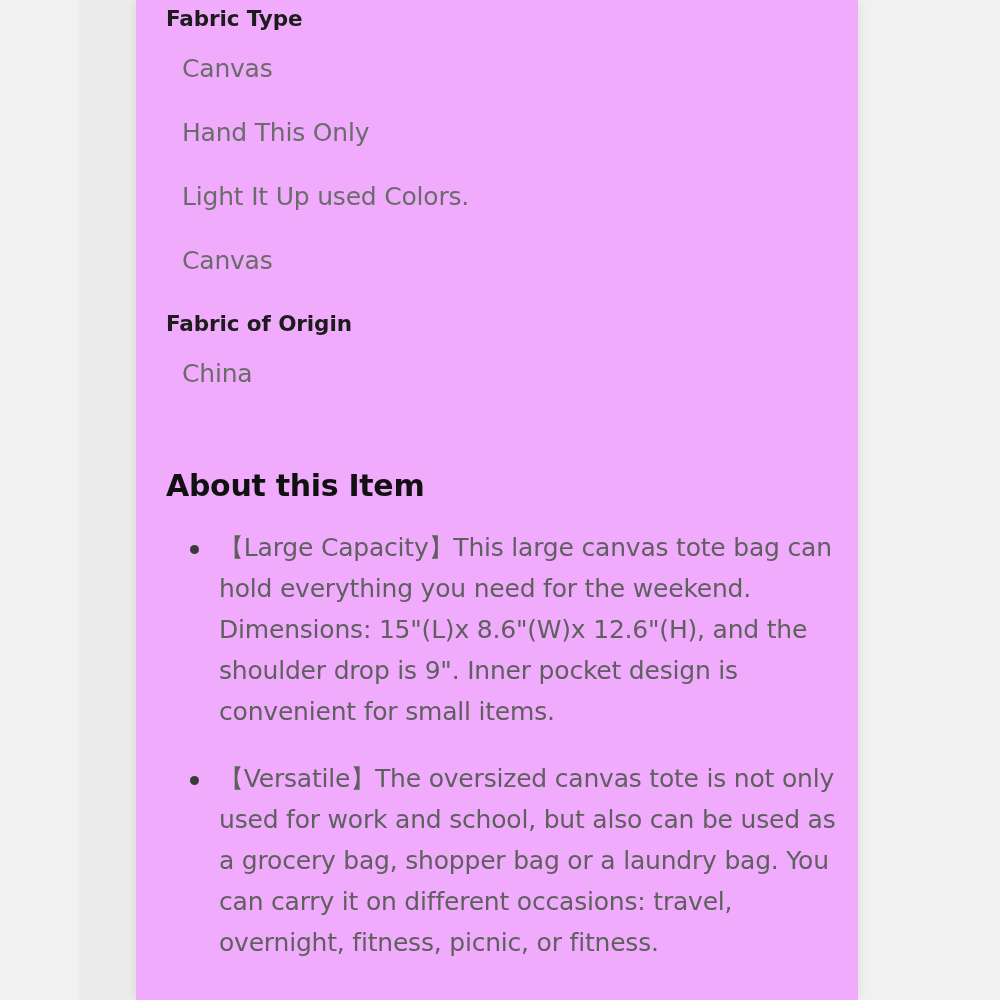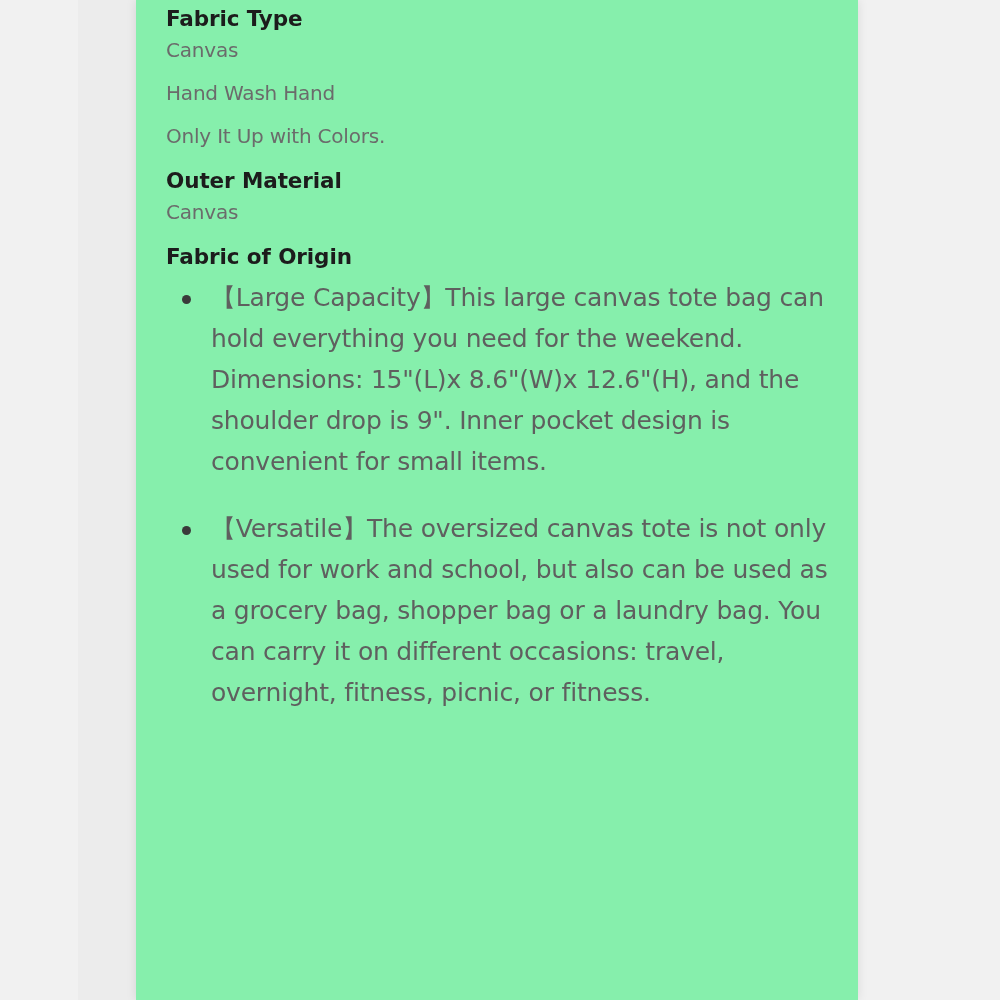--- a/index.html
+++ b/index.html
@@ -33,21 +33,21 @@
     width: 58px;
     height: 1000px;
     background: #ececec;
   }
   .card {
     position: absolute;
     left: 136px;
     top: 0;
     width: 722px;
     height: 1000px;
-    background: #86efac;
+    background: #f0abfc;
     box-shadow: 0 0 10px rgba(0,0,0,0.10);
   }
   .gutter-right {
     position: absolute;
     left: 858px;
     top: 0;
     width: 142px;
     height: 1000px;
     background: #f1f1f1;
   }
@@ -61,45 +61,45 @@
 
   .spec-label {
     font-size: 21.5px;
     font-weight: bold;
     color: #1c1c1c;
     letter-spacing: -0.1px;
     margin: 0;
     padding-top: 8px;
   }
   .spec-value {
-    font-size: 20px;
+    font-size: 25px;
     font-weight: 400;
     color: #6b6b6b;
-    margin: 0;
+    margin: 16px;
     padding-top: 7px;
     padding-bottom: 12px;
     letter-spacing: -0.2px;
   }
   .spec-block:first-child .spec-label {
     padding-top: 6px;
   }
 
   .section-title {
     font-size: 30px;
     font-weight: bold;
     color: #111111;
     margin: 0;
     padding-top: 52px;
     padding-bottom: 8px;
     letter-spacing: -0.3px;
   }
 
   ul.bullets {
     list-style: none;
-    margin: 8px;
+    margin: 16px;
     padding: 0;
   }
   ul.bullets li {
     position: relative;
     padding-left: 37px;
     margin-bottom: 26px;
     font-size: 25px;
     line-height: 41px;
     color: #5f5f5f;
     letter-spacing: -0.2px;
@@ -128,36 +128,37 @@
 
   <div class="card">
     <div class="content">
 
       <div class="spec-block">
         <div class="spec-label">Fabric Type</div>
         <div class="spec-value">Canvas</div>
       </div>
 
       <div class="spec-block">
-        <div class="spec-value">Hand Wash Hand</div>
+        <div class="spec-value">Hand This Only</div>
       </div>
 
       <div class="spec-block">
-        <div class="spec-value">Only It Up with Colors.</div>
+        <div class="spec-value">Light It Up used Colors.</div>
       </div>
 
       <div class="spec-block">
-        <div class="spec-label">Outer Material</div>
         <div class="spec-value">Canvas</div>
       </div>
 
       <div class="spec-block">
         <div class="spec-label">Fabric of Origin</div>
+        <div class="spec-value">China</div>
       </div>
 
+      <h2 class="section-title">About this Item</h2>
 
       <ul class="bullets">
         <li>
           <span class="dot"></span>
           <span class="bullet-text">【Large Capacity】This large canvas tote bag can hold everything you need for the weekend. Dimensions: 15"(L)x 8.6"(W)x 12.6"(H), and the shoulder drop is 9". Inner pocket design is convenient for small items.</span>
         </li>
         <li>
           <span class="dot"></span>
           <span class="bullet-text">【Versatile】The oversized canvas tote is not only used for work and school, but also can be used as a grocery bag, shopper bag or a laundry bag. You can carry it on different occasions: travel, overnight, fitness, picnic, or fitness.</span>
         </li>

